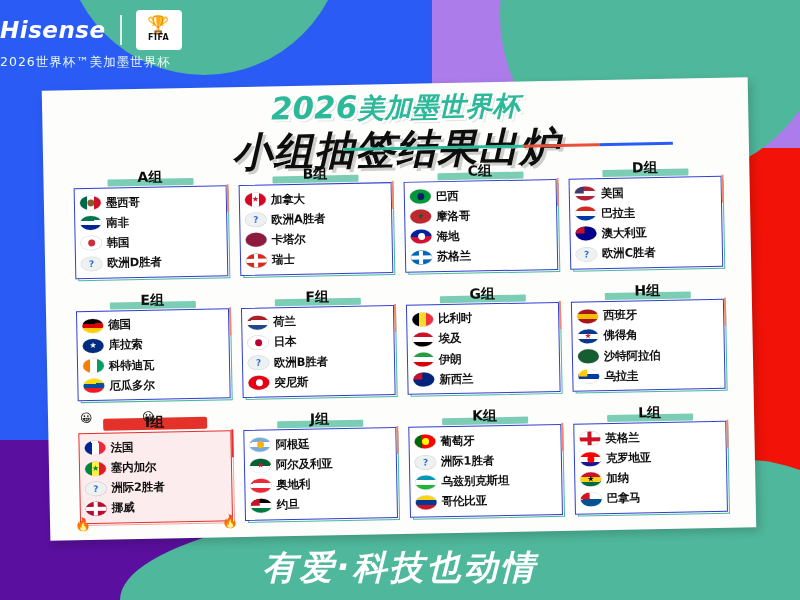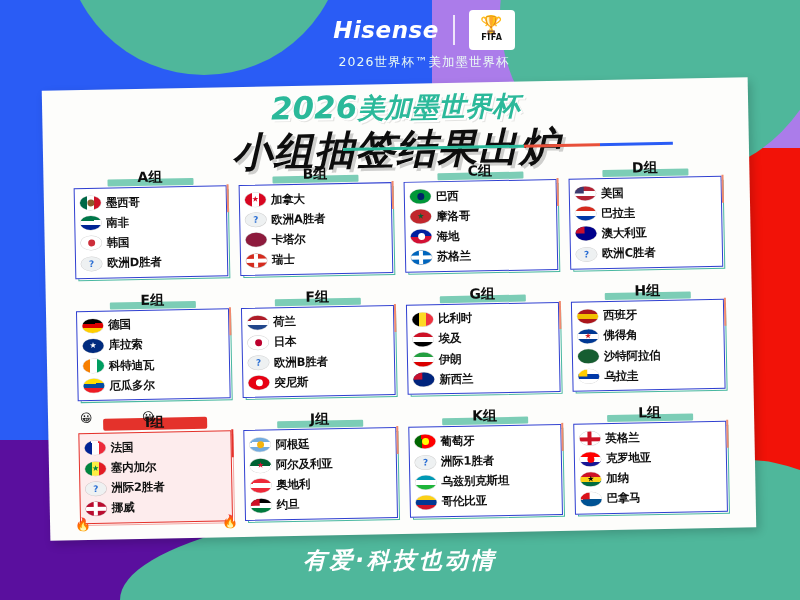--- a/index.html
+++ b/index.html
@@ -17,21 +17,21 @@
   .bg-red    { position:absolute; left:432px; top:148px; width:368px; height:452px; background:#f21208; }
   .circle-tl { position:absolute; left:64px; top:-205px; width:280px; height:280px; border-radius:50%; background:#4fb79b; }
   .circle-tr { position:absolute; left:500px; top:-150px; width:330px; height:330px; border-radius:50%; background:#4fb79b; }
   .circle-br { position:absolute; left:596px; top:460px; width:300px; height:300px; border-radius:50%; background:#4fb79b; }
   .teal-base { position:absolute; left:120px; top:496px; width:680px; height:104px; background:#4fb79b;
                border-top-left-radius: 420px 104px; }
   .purple-bl { position:absolute; left:0; top:440px; width:260px; height:160px; background:#5a0f9e; }
 
   
   #header { position:absolute; left:0; top:8px; width:800px; height:64px;
-            display:flex; flex-direction:column; align-items:center; justify-content:center; gap:4px; z-index:6;padding-left:48px; }
+            display:flex; flex-direction:column; justify-content:center; gap:4px; z-index:6; }
   .brand-row { display:flex; align-items:center; gap:14px; }
   .brand-name { color:#ffffff; font-size:23px; font-weight:bold; font-style:italic; letter-spacing:.5px; }
   .brand-sep { width:2px; height:30px; background:rgba(255,255,255,.8); }
   .fifa-badge { width:46px; height:40px; background:#ffffff; border-radius:4px;
                 display:flex; flex-direction:column; align-items:center; justify-content:center; }
   .trophy { font-size:18px; line-height:16px; }
   .fifa-text { font-size:8px; font-weight:bold; color:#111; letter-spacing:.5px; }
   .sponsor-line { color:#eafaf4; font-size:12.5px; letter-spacing:1px; }
 
   
@@ -80,21 +80,21 @@
   .group.hot .group-title .hl { background:#e4322b; width:104px; height:12px; bottom:2px; border-radius:2px; }
   .group.hot .group-title { color:#111; }
   .deco { position:absolute; font-size:12px; z-index:3; line-height:1; }
   .deco.l { left:2px; top:-1px; }
   .deco.r { left:64px; top:-1px; }
   .deco.fl { left:-6px; bottom:-8px; font-size:13px; }
   .deco.fr { right:-6px; bottom:-8px; font-size:13px; }
 
   
   #footer { position:absolute; left:0; top:545px; width:800px; text-align:center; z-index:7; }
-  .slogan { color:#ffffff; font-size:23px; font-weight:bold; font-style:italic; letter-spacing:3px;text-align:center; }
+  .slogan { color:#ffffff; font-size:34px; font-weight:bold; font-style:italic; letter-spacing:3px;text-align:center; }
 
   
   .v3 { background: linear-gradient(90deg, var(--a) 0 33.3%, var(--b) 33.3% 66.6%, var(--c) 66.6% 100%); }
   .h3 { background: linear-gradient(180deg, var(--a) 0 33.3%, var(--b) 33.3% 66.6%, var(--c) 66.6% 100%); }
   .h2 { background: linear-gradient(180deg, var(--a) 0 50%, var(--b) 50% 100%); }
   .solid { background: var(--a); }
   .dot { position:absolute; left:50%; top:50%; transform:translate(-50%,-50%);
          width:7px; height:7px; border-radius:50%; background:var(--d); }
   .star { position:absolute; left:50%; top:50%; transform:translate(-50%,-50%);
           color:var(--d); font-size:8px; line-height:8px; }

